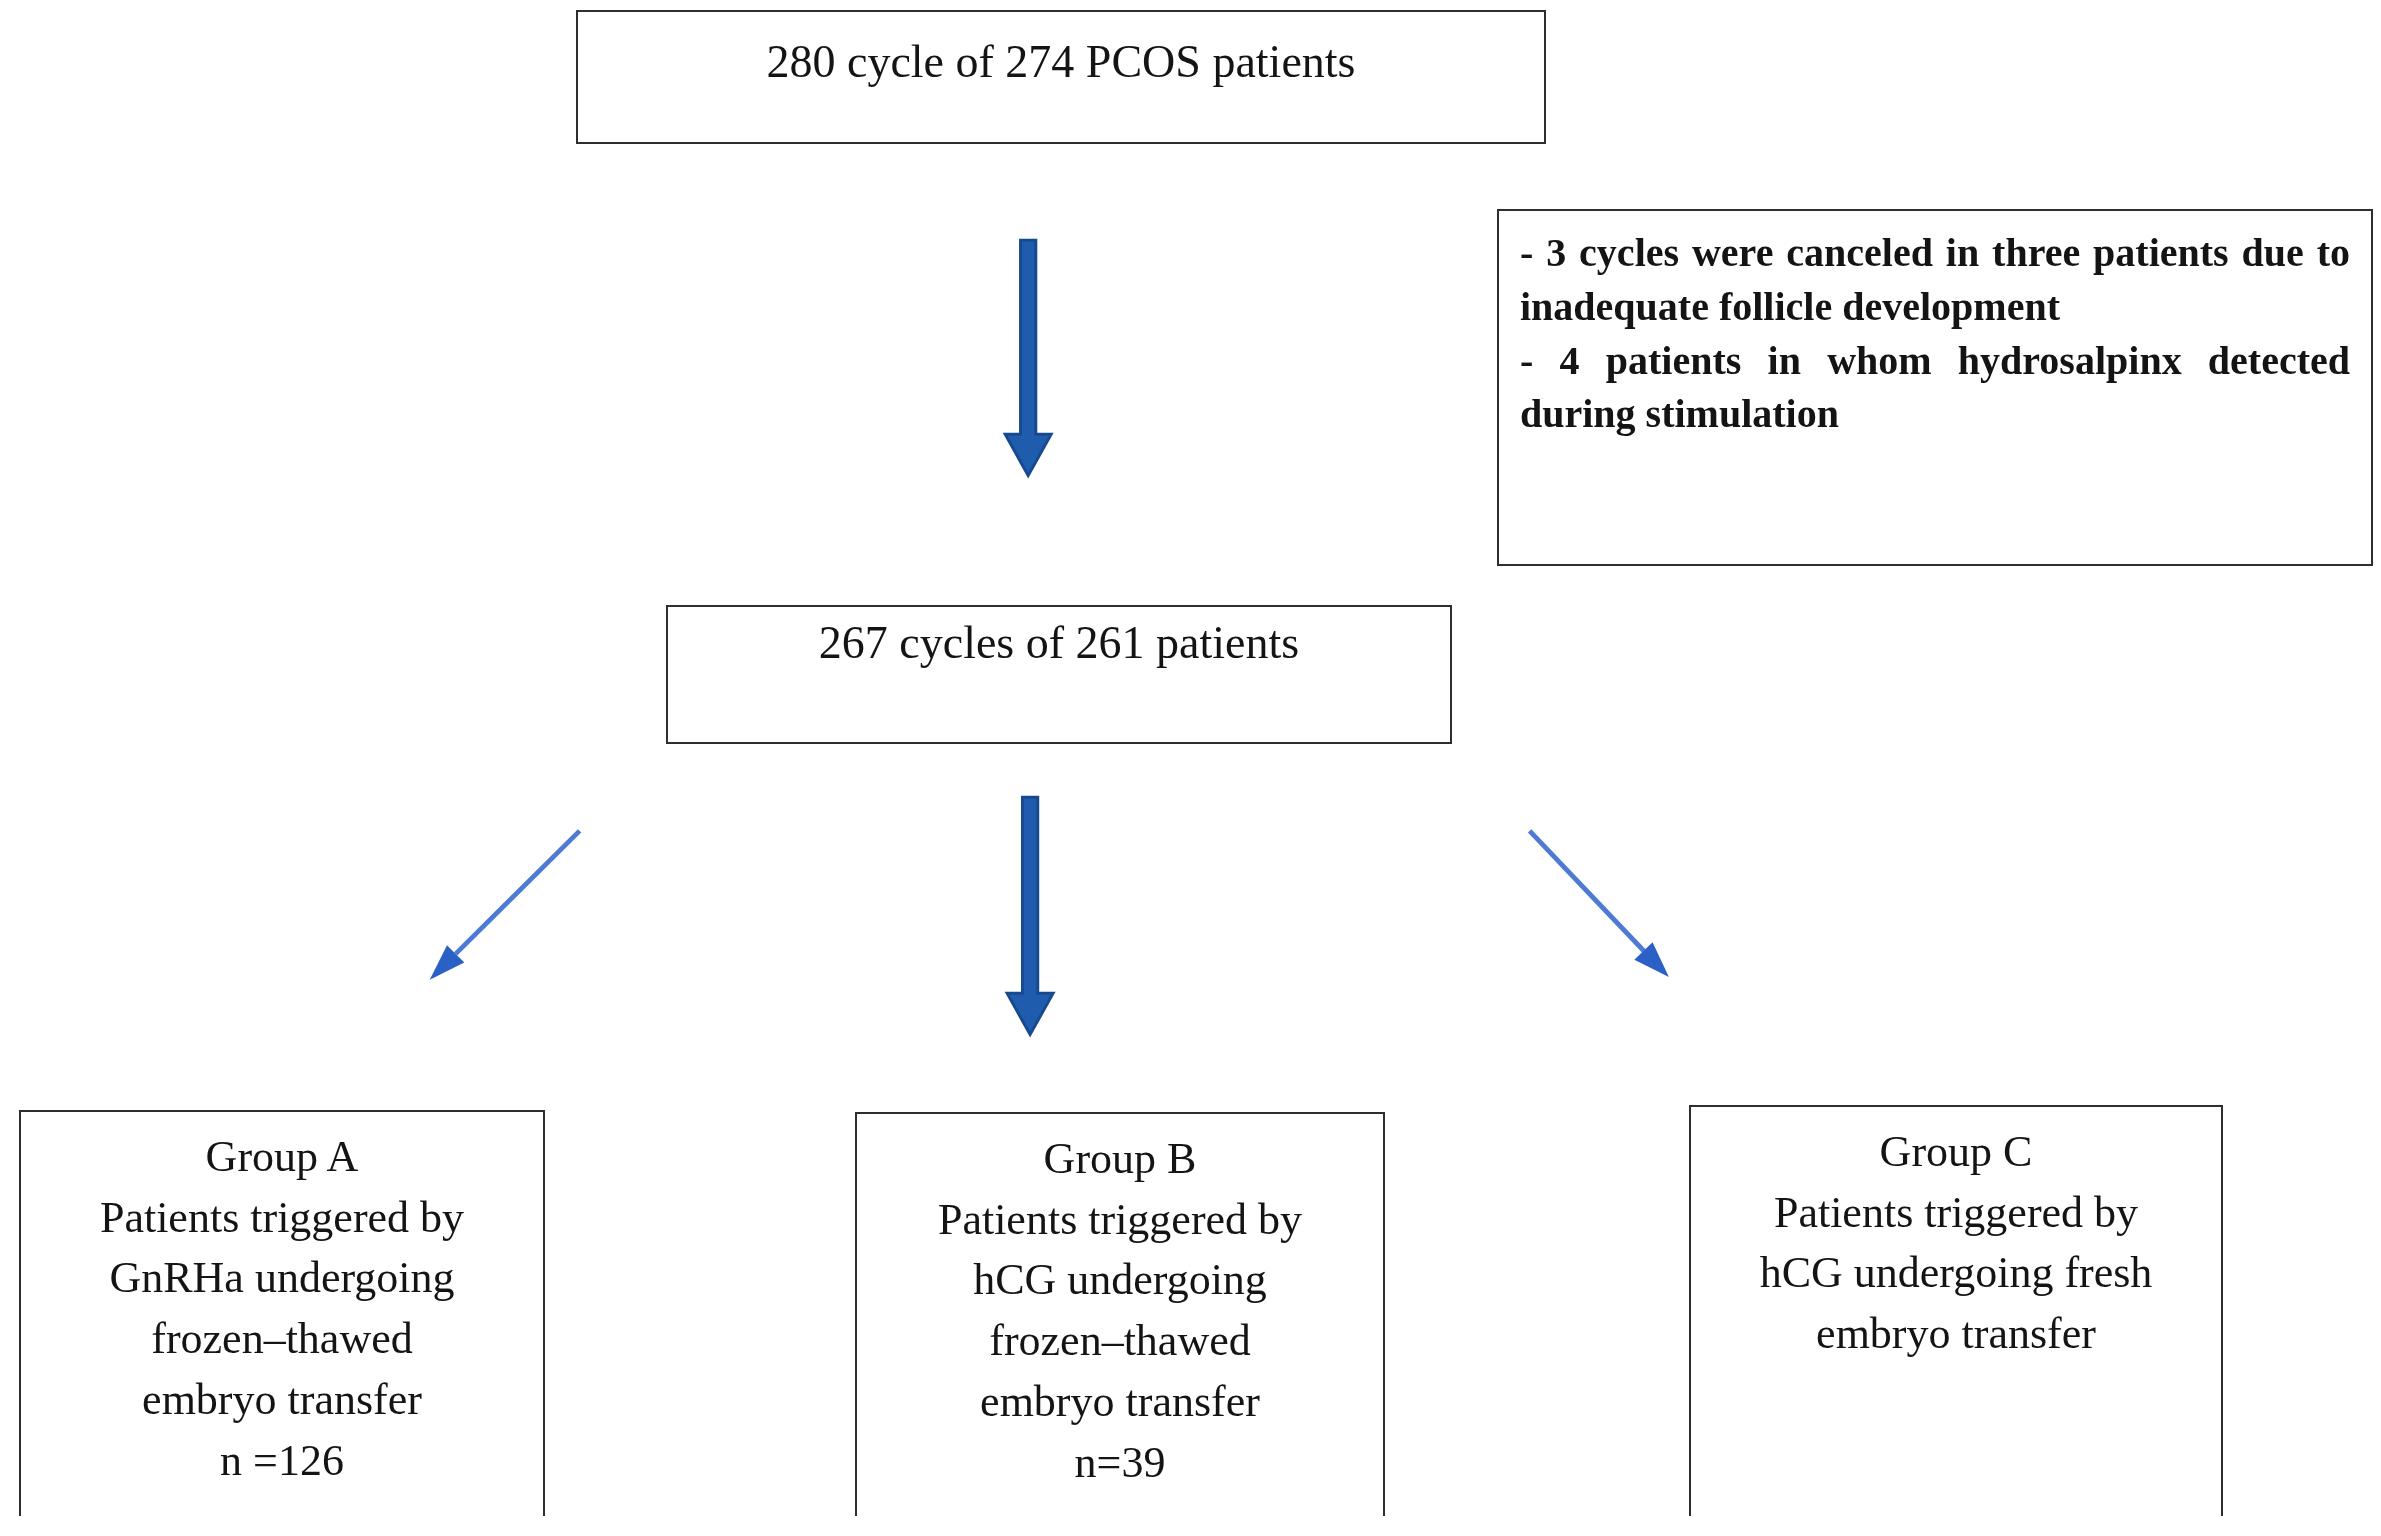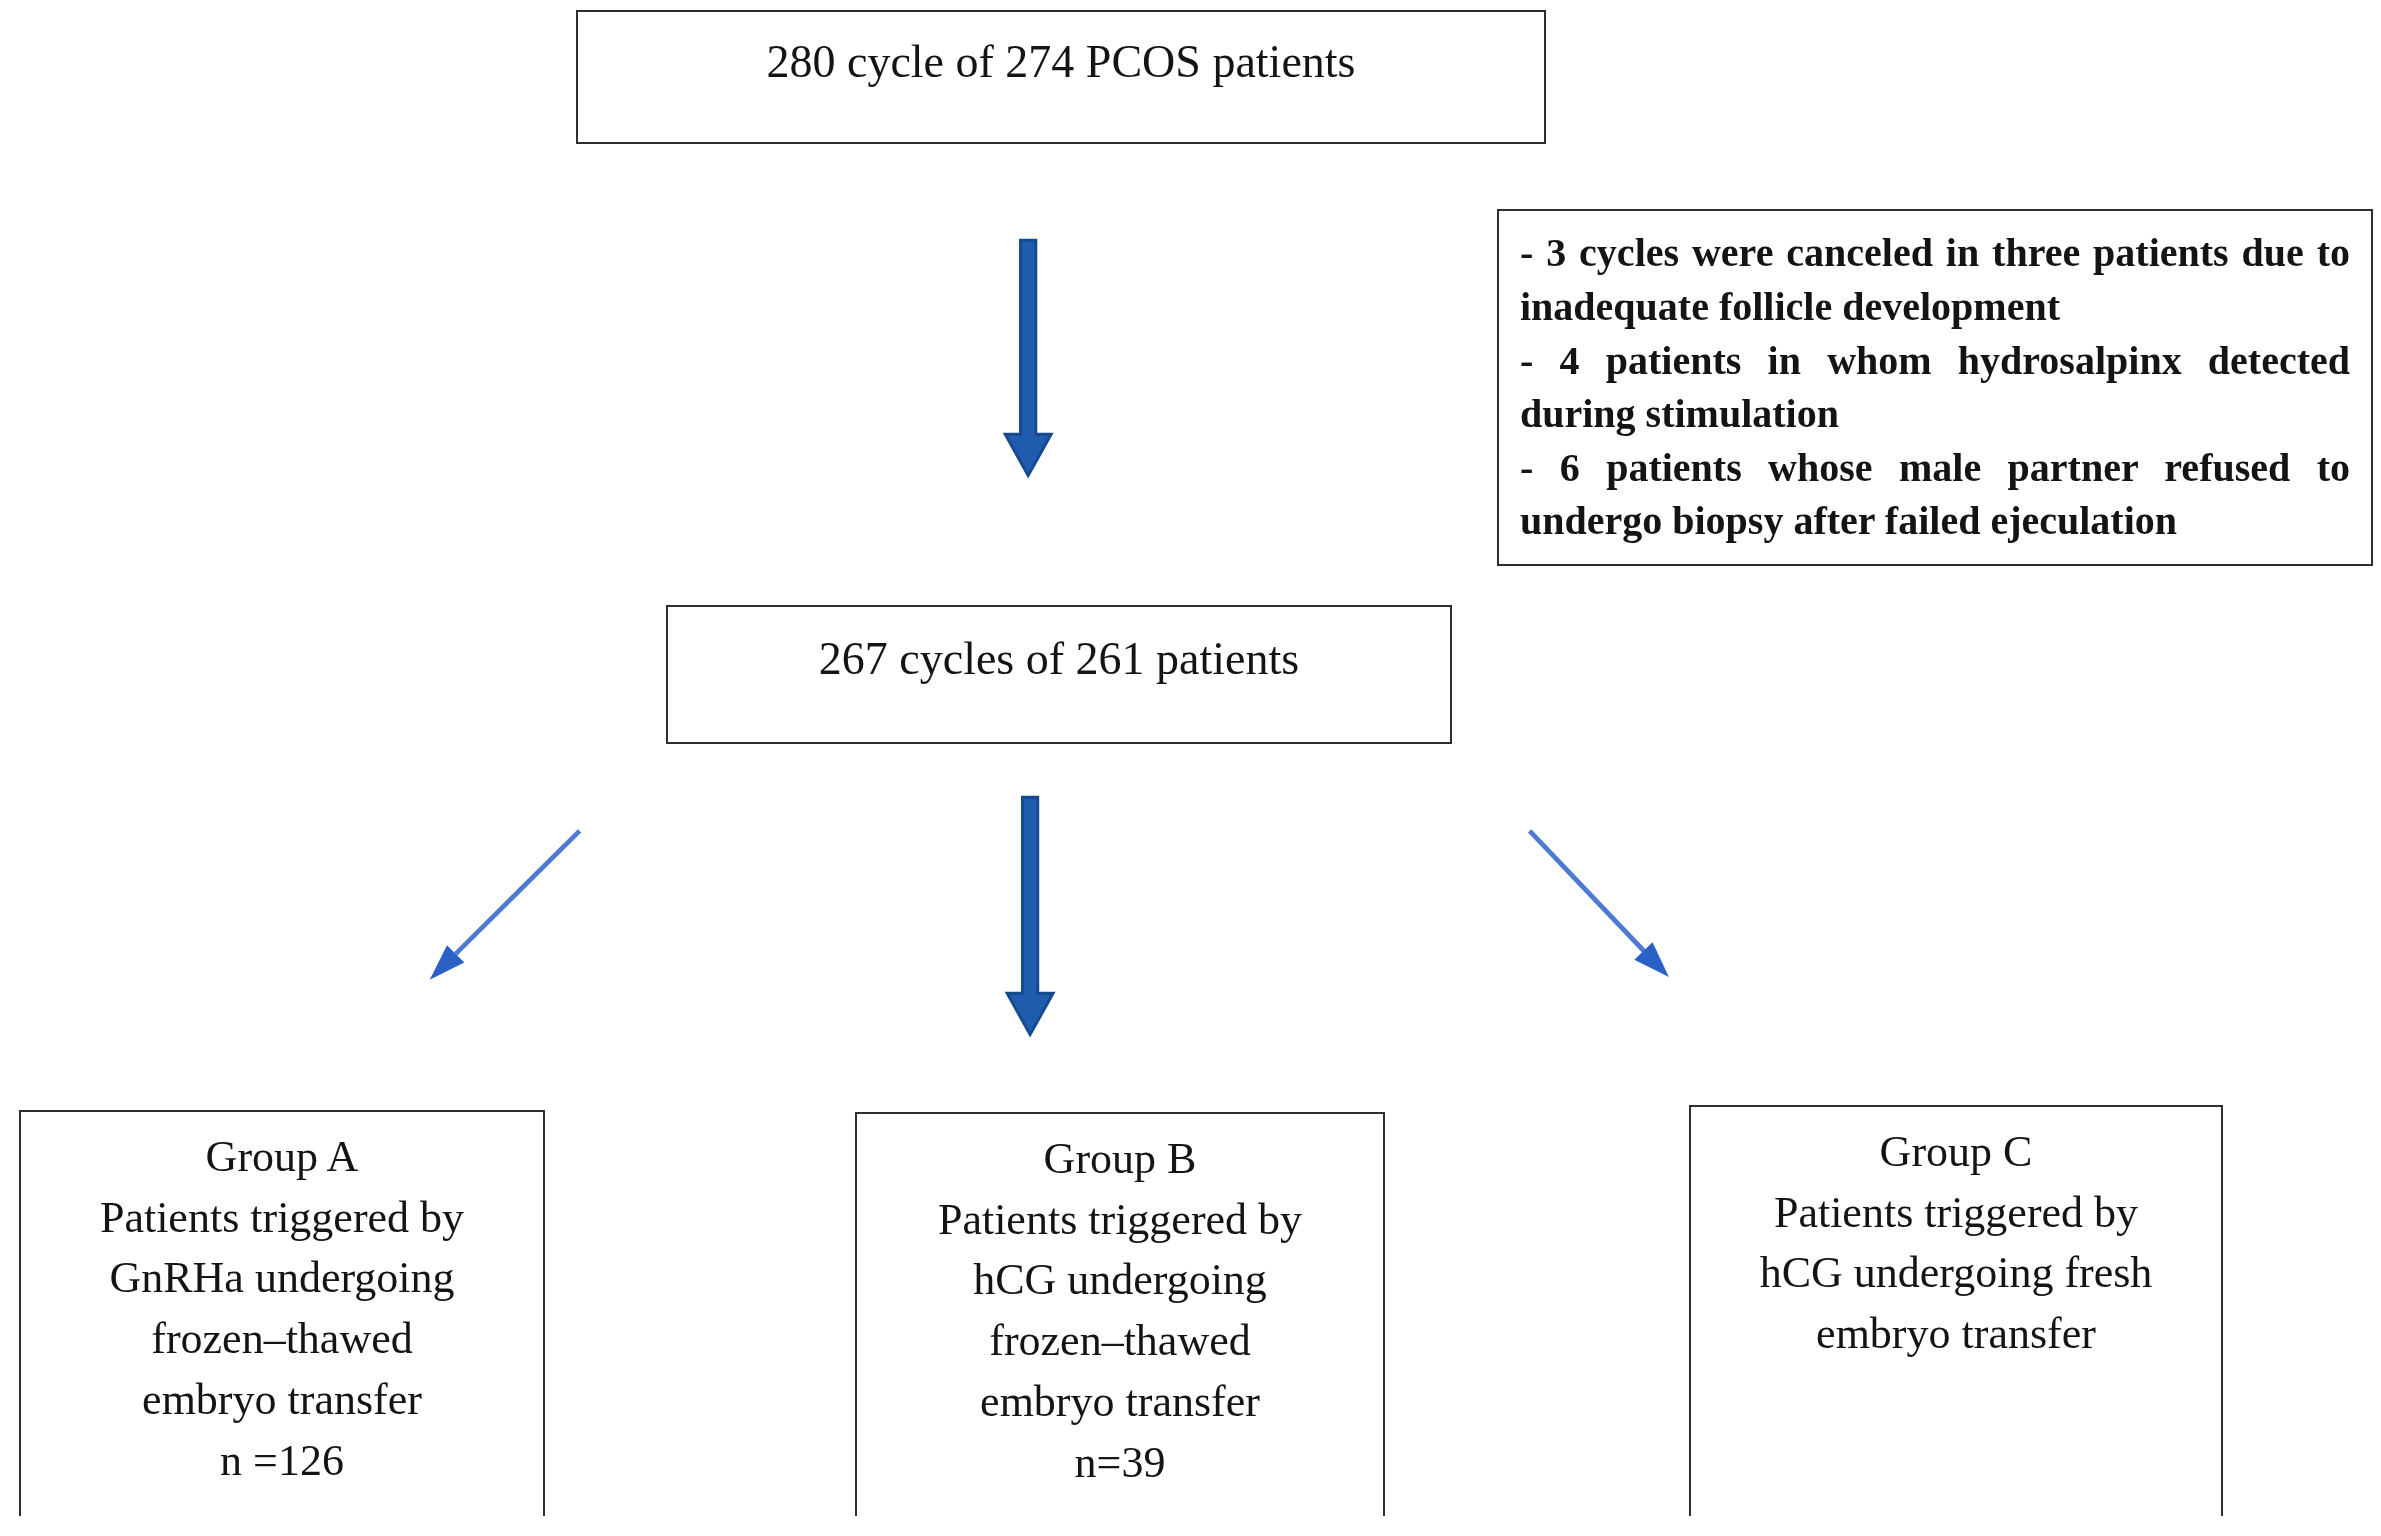--- a/index.html
+++ b/index.html
@@ -20,21 +20,21 @@
     border:2.9px solid #2e2e2e;
     background:#ffffff;
     box-sizing:border-box;
   }
   .top-box{
     left:576px;top:9.6px;width:970px;height:134px;
     font-size:46px;padding-top:23px;text-align:center;
   }
   .middle-box{
     left:666px;top:605px;width:786px;height:139px;
-    font-size:46px;padding-top:25px;text-align:center;
+    font-size:46px;padding-top:9px;text-align:center;
   }
   .exclusion-box{
     left:1497px;top:209px;width:876px;height:357px;
     font-size:40px;line-height:1.34;
     padding:15.4px 21px;
     text-align:justify;
   }
   .exclusion-box .excl-item{text-align:justify;font-weight:bold;}
   .group-box{
     font-size:44px;line-height:1.38;text-align:center;padding-top:15px;
@@ -66,21 +66,20 @@
     </g>
   </svg>
 
   <div class="box top-box">
     <span>280 cycle of 274 PCOS patients</span>
   </div>
 
   <div class="box exclusion-box">
     <div class="excl-item">- 3 cycles were canceled in three patients due to inadequate follicle development</div>
     <div class="excl-item">- 4 patients in whom hydrosalpinx detected during stimulation</div>
-    <div class="excl-item">- 6 patients whose male partner refused to undergo biopsy after failed ejeculation</div>
   </div>
 
   <div class="box middle-box">
     <span>267 cycles of 261 patients</span>
   </div>
 
   <div class="box group-box group-a">
     <div class="line">Group A</div>
     <div class="line">Patients triggered by</div>
     <div class="line">GnRHa undergoing</div>

